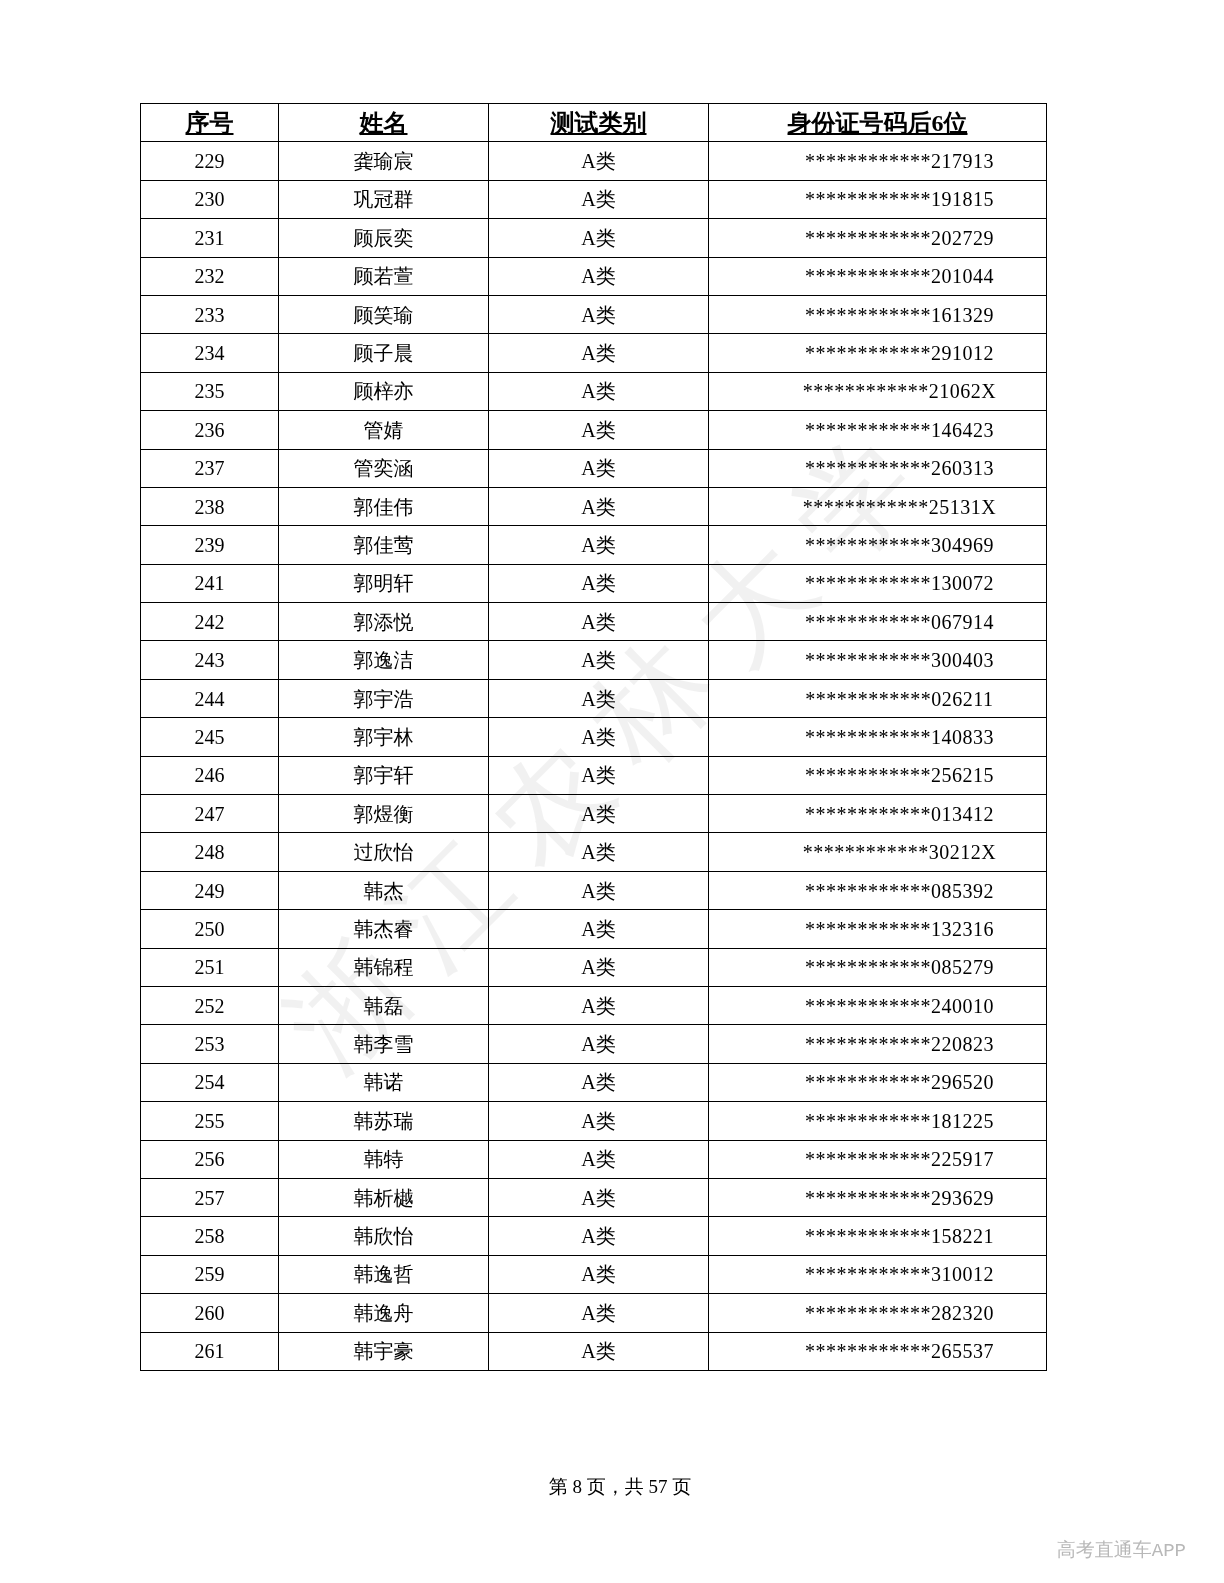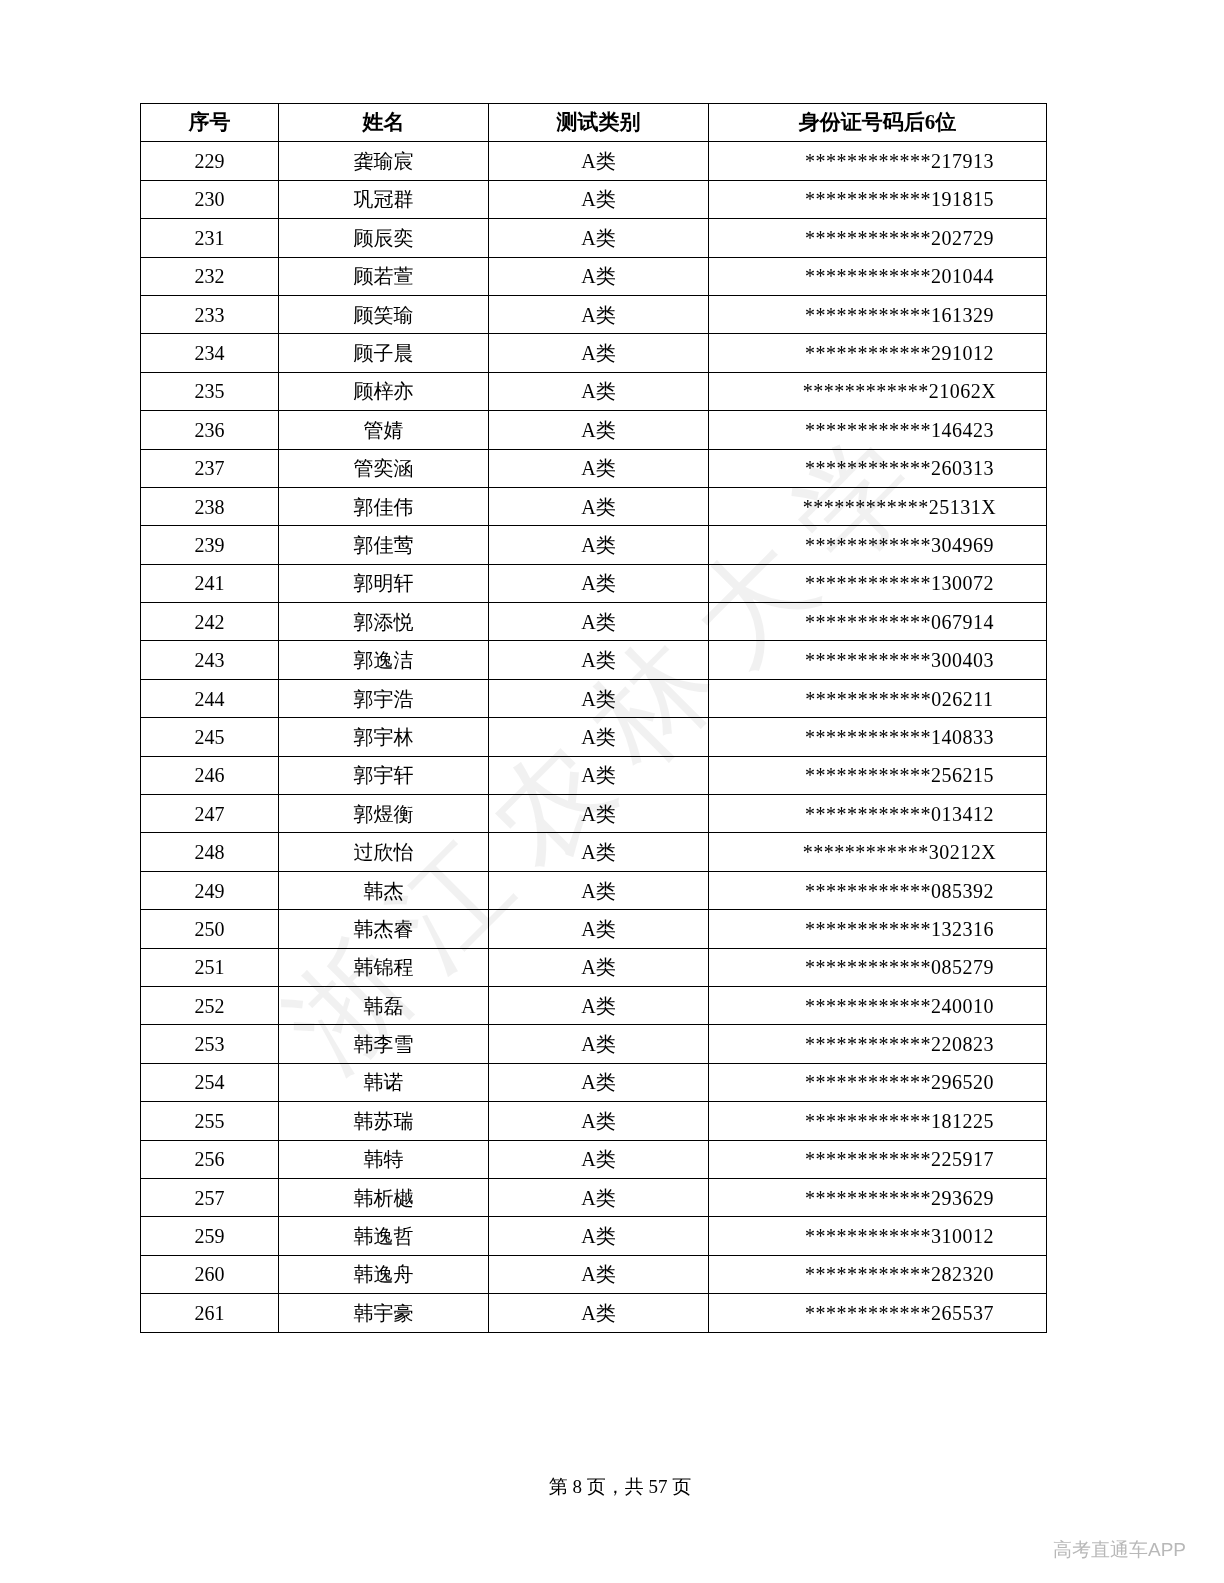--- a/index.html
+++ b/index.html
@@ -46,42 +46,43 @@
     height: 37.4px;
     padding: 0;
     text-align: center;
     vertical-align: middle;
     font-size: 20px;
     line-height: 1;
     background: transparent;
   }
   .doc-table th {
     font-weight: bold;
-    font-size: 21px;
+    font-size: 24px;
+    text-decoration: underline;
   }
   .doc-table td[data-name="id-cell"] {
     letter-spacing: 0.5px;
     padding-left: 44px;
   }
   .page-footer {
     position: absolute;
     left: 8px;
     top: 1474px;
     width: 100%;
     text-align: center;
     font-size: 19px;
     z-index: 1;
   }
   .app-label {
     position: absolute;
     right: 38px;
     top: 1537px;
     font-size: 19px;
     color: #b8b8b8;
-    font-family: Liberation Sans, sans-serif;
+    font-family: Liberation Mono, monospace;
     z-index: 1;
   }
 </style>
 </head>
 <body>
 
 <div class="watermark" data-name="watermark">浙江农林大学</div>
 
 <table class="doc-table" data-name="student-list-table">
   <colgroup>
@@ -261,20 +262,26 @@
         <td data-name="category-cell">A类</td>
         <td data-name="id-cell">************225917</td>
       </tr>
       <tr data-name="table-row">
         <td data-name="serial-cell">257</td>
         <td data-name="name-cell">韩析樾</td>
         <td data-name="category-cell">A类</td>
         <td data-name="id-cell">************293629</td>
       </tr>
       <tr data-name="table-row">
+        <td data-name="serial-cell">258</td>
+        <td data-name="name-cell">韩欣怡</td>
+        <td data-name="category-cell">A类</td>
+        <td data-name="id-cell">************158221</td>
+      </tr>
+      <tr data-name="table-row">
         <td data-name="serial-cell">259</td>
         <td data-name="name-cell">韩逸哲</td>
         <td data-name="category-cell">A类</td>
         <td data-name="id-cell">************310012</td>
       </tr>
       <tr data-name="table-row">
         <td data-name="serial-cell">260</td>
         <td data-name="name-cell">韩逸舟</td>
         <td data-name="category-cell">A类</td>
         <td data-name="id-cell">************282320</td>

